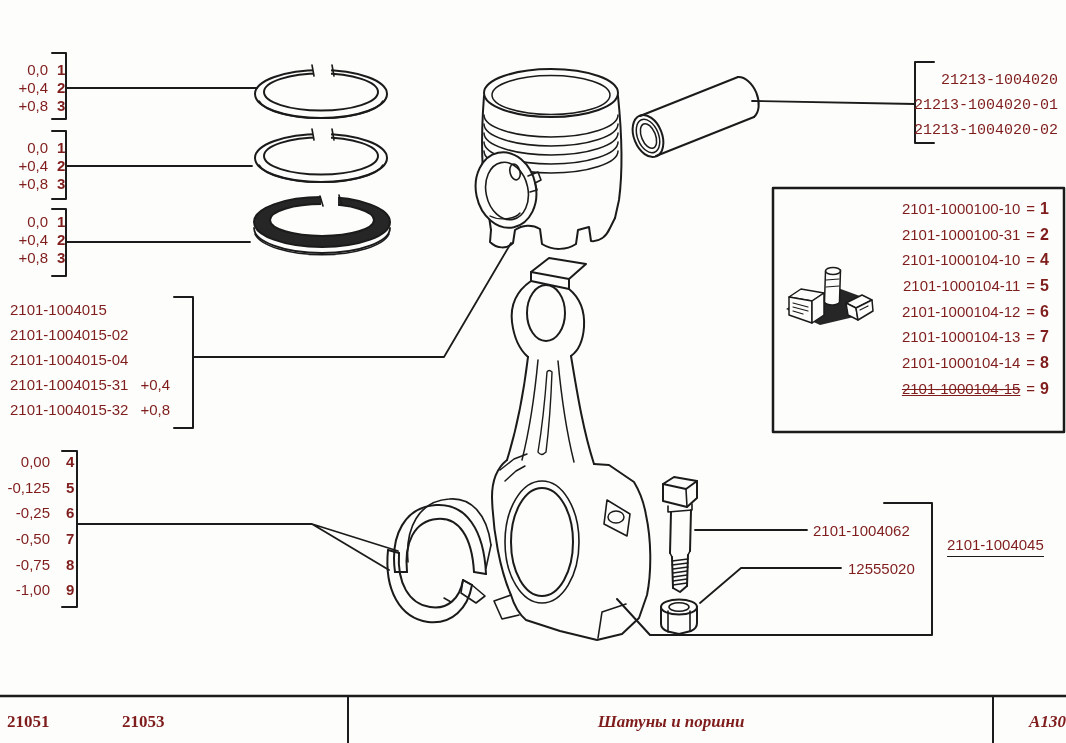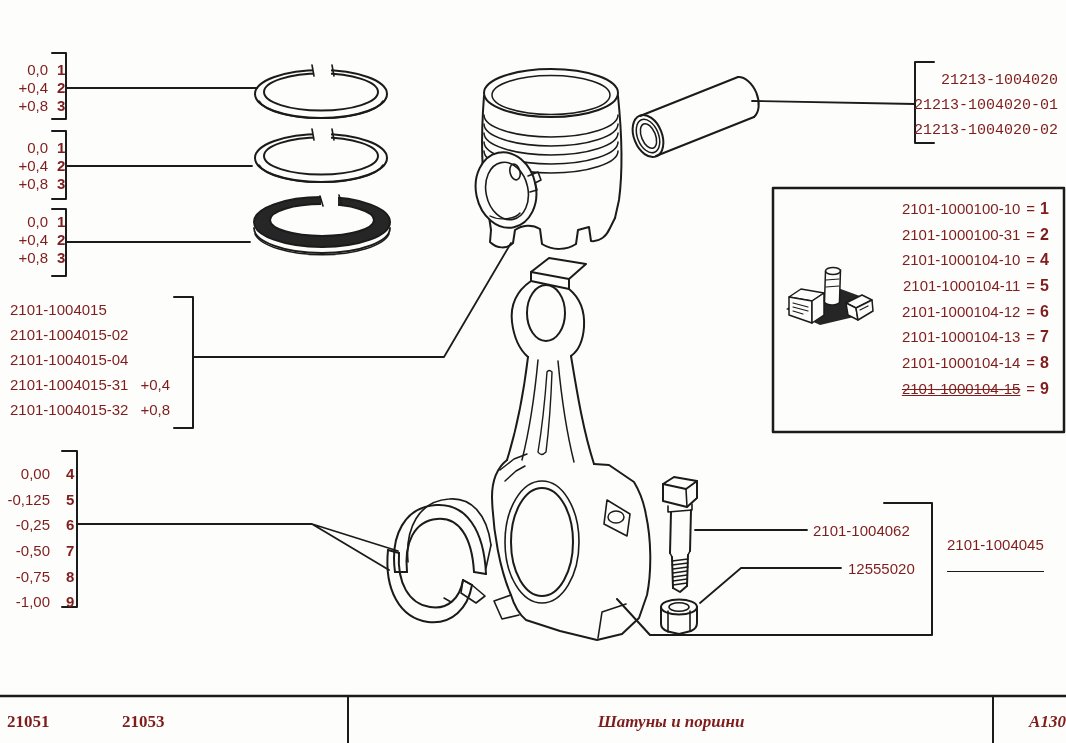--- a/index.html
+++ b/index.html
@@ -7,40 +7,40 @@
     position:relative;width:1066px;height:743px;background:#fdfdfb;
     font-family:"Liberation Sans", sans-serif;color:#7f1d1d;overflow:hidden;
   }
   .art{position:absolute;left:0;top:0;}
   
   .tol-group{position:absolute;left:6px;width:80px;}
   .tol-row{display:flex;align-items:center;height:18px;}
   .tol-val{width:42px;text-align:right;font-size:15px;}
   .tol-num{margin-left:9px;font-weight:bold;font-size:15px;}
   
-  .btol-group{position:absolute;left:6px;top:449px;width:90px;margin-top:12px;}
+  .btol-group{position:absolute;left:6px;top:449px;width:90px;}
   .btol-row{display:flex;align-items:center;height:25.6px;}
   .btol-val{width:44px;text-align:right;font-size:15px;}
   .btol-num{margin-left:16px;font-weight:bold;font-size:15px;}
   
   .pvar-group{position:absolute;left:10px;top:297px;}
   .pvar-row{display:flex;align-items:center;height:25px;font-size:15px;}
   .pvar-suffix{margin-left:12px;}
   
   .pinvar-group{position:absolute;right:8px;top:68px;text-align:right;}
   .pinvar-row{height:25px;line-height:25px;font-size:15px;font-family:Liberation Mono, monospace;}
   
   .kit-group{position:absolute;right:17px;top:196px;text-align:right;}
   .kit-row{height:25.7px;line-height:25.7px;font-size:15px;}
   .kit-eq{margin:0 5px 0 6px;}
   .kit-num{font-weight:bold;font-size:16px;}
   .struck{text-decoration:underline line-through;}
   
   .callout{position:absolute;font-size:15px;white-space:nowrap;}
-  .underlined{border-bottom:1.6px solid #1b1b1b;padding-bottom:18px;}
+  .underlined{border-bottom:1.6px solid #1b1b1b;padding-bottom:3px;}
   
   .footer-text{position:absolute;top:712px;font-family:"Liberation Serif", serif;
     font-weight:bold;font-size:17px;line-height:20px;white-space:nowrap;}
   .footer-center{text-align:center;font-style:italic;}
 </style>
 </head>
 <body>
 
 <div class="page">
 

